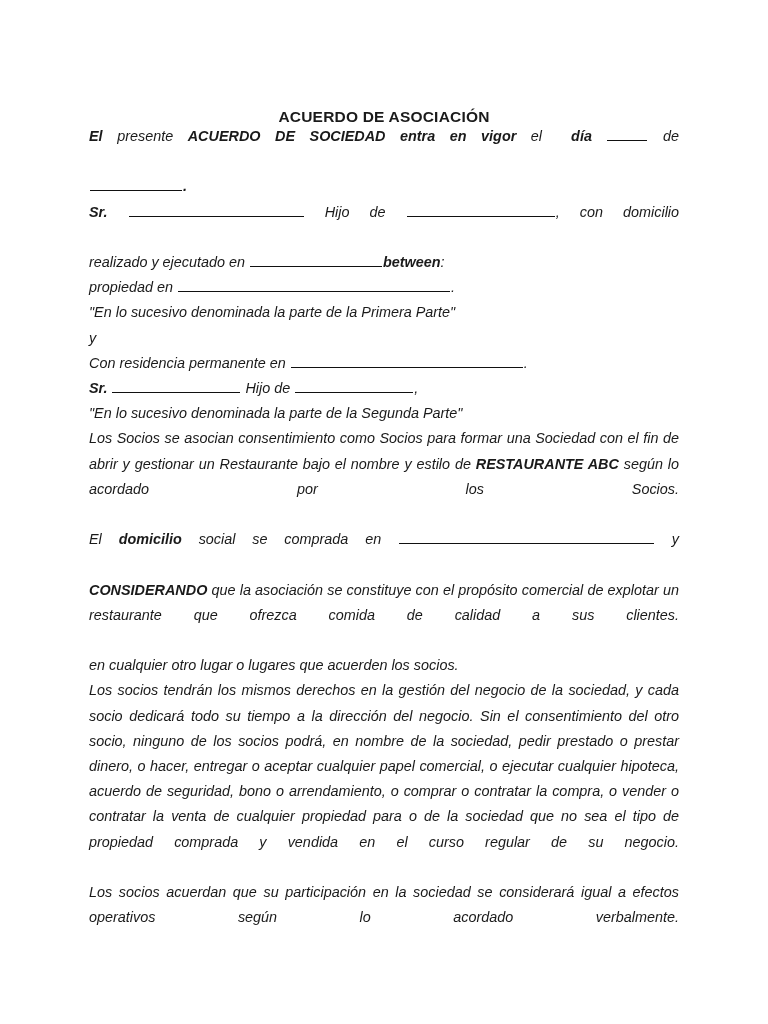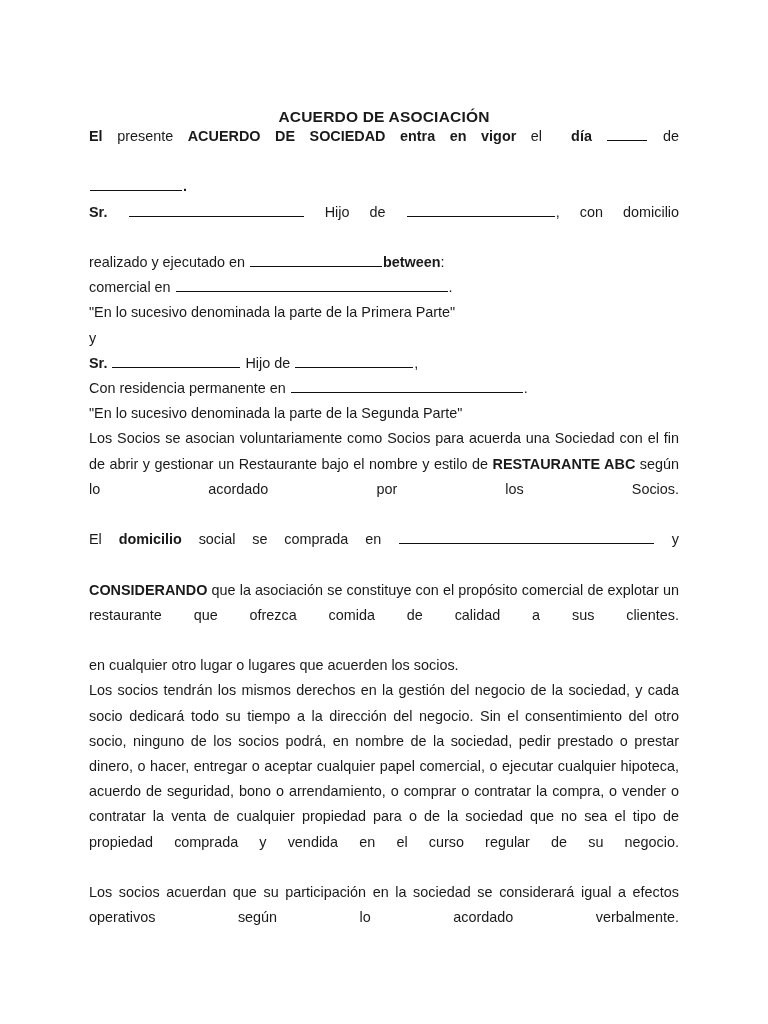--- a/index.html
+++ b/index.html
@@ -39,20 +39,21 @@
     width: 590px;
   }
   p.line {
     margin: 0 0 0 0;
     font-size: 14.4px;
     line-height: 25.2px;
     text-align: justify;
     text-justify: inter-word;
     -webkit-hyphens: none;
     hyphens: none;
+    font-style: italic;
   }
   p.just {
     text-align: justify;
   }
   p.just::after {
     content: "";
     display: inline-block;
     width: 100%;
   }
   p.left {
@@ -89,34 +90,34 @@
   <div class="body-block">
 
     <p class="line just"><b>El</b> <span>presente</span> <b>ACUERDO DE SOCIEDAD entra en vigor</b> <span>el</span> &nbsp;<b>día</b> <span class="blank w40"></span> <span>de</span></p>
 
     <p class="line left"><span class="blank w92"></span><b>.</b></p>
 
     <p class="line just"><b>Sr.</b> <span class="blank w175"></span> <span>Hijo</span> <span>de</span> <span class="blank w148"></span><span>, con</span> <span>domicilio</span></p>
 
     <p class="line left"><span>realizado y ejecutado en</span> <span class="blank w132"></span><b>between</b><span>:</span></p>
 
-    <p class="line left"><span>comercial en</span> <span class="blank w272"></span><span>.</span></p>
+    <p class="line left"><span>propiedad en</span> <span class="blank w272"></span><span>.</span></p>
 
     <p class="line left">"En lo sucesivo denominada la parte de la Primera Parte"</p>
 
     <p class="line left">y</p>
 
+    <p class="line left"><span>Con residencia permanente en</span> <span class="blank w232"></span><span>.</span></p>
+
     <p class="line left"><b>Sr.</b> <span class="blank w128"></span> <span>Hijo de</span> <span class="blank w118"></span><span>,</span></p>
-
-    <p class="line left"><span>Con residencia permanente en</span> <span class="blank w232"></span><span>.</span></p>
 
     <p class="line left">"En lo sucesivo denominada la parte de la Segunda Parte"</p>
 
 
-    <p class="line just"><span>Los Socios se asocian voluntariamente como Socios para acuerda una Sociedad con el fin de abrir y gestionar un Restaurante bajo el nombre y estilo de</span> <b>RESTAURANTE ABC</b> <span>según lo acordado por los Socios.</span></p>
+    <p class="line just"><span>Los Socios se asocian consentimiento como Socios para formar una Sociedad con el fin de abrir y gestionar un Restaurante bajo el nombre y estilo de</span> <b>RESTAURANTE ABC</b> <span>según lo acordado por los Socios.</span></p>
 
     <p class="line just"><span>El</span> <b>domicilio</b> <span>social se comprada en</span> <span class="blank w255"></span> <span>y</span></p>
 
     <p class="line just"><b>CONSIDERANDO</b> <span>que la asociación se constituye con el propósito comercial de explotar un restaurante que ofrezca comida de calidad a sus clientes.</span></p>
 
     <p class="line left">en cualquier otro lugar o lugares que acuerden los socios.</p>
 
     <p class="line just">Los socios tendrán los mismos derechos en la gestión del negocio de la sociedad, y cada socio dedicará todo su tiempo a la dirección del negocio. Sin el consentimiento del otro socio, ninguno de los socios podrá, en nombre de la sociedad, pedir prestado o prestar dinero, o hacer, entregar o aceptar cualquier papel comercial, o ejecutar cualquier hipoteca, acuerdo de seguridad, bono o arrendamiento, o comprar o contratar la compra, o vender o contratar la venta de cualquier propiedad para o de la sociedad que no sea el tipo de propiedad comprada y vendida en el curso regular de su negocio.</p>
 
     <p class="line just">Los socios acuerdan que su participación en la sociedad se considerará igual a efectos operativos según lo acordado verbalmente.</p>

